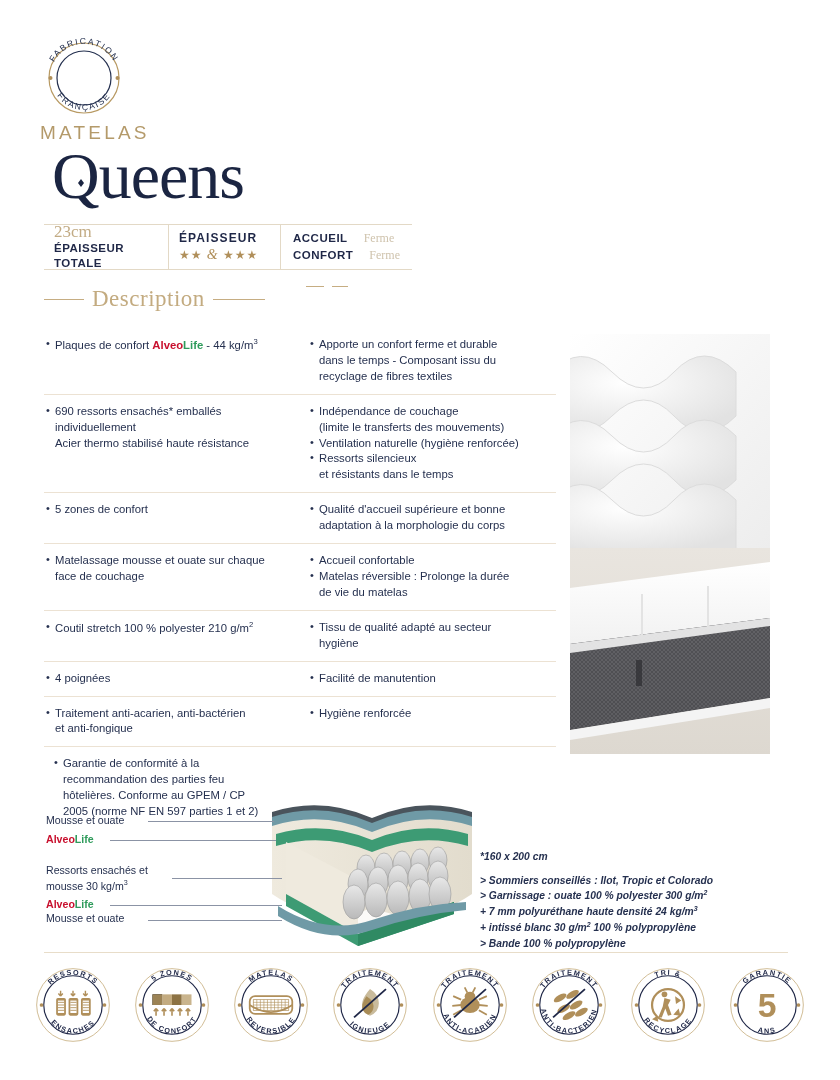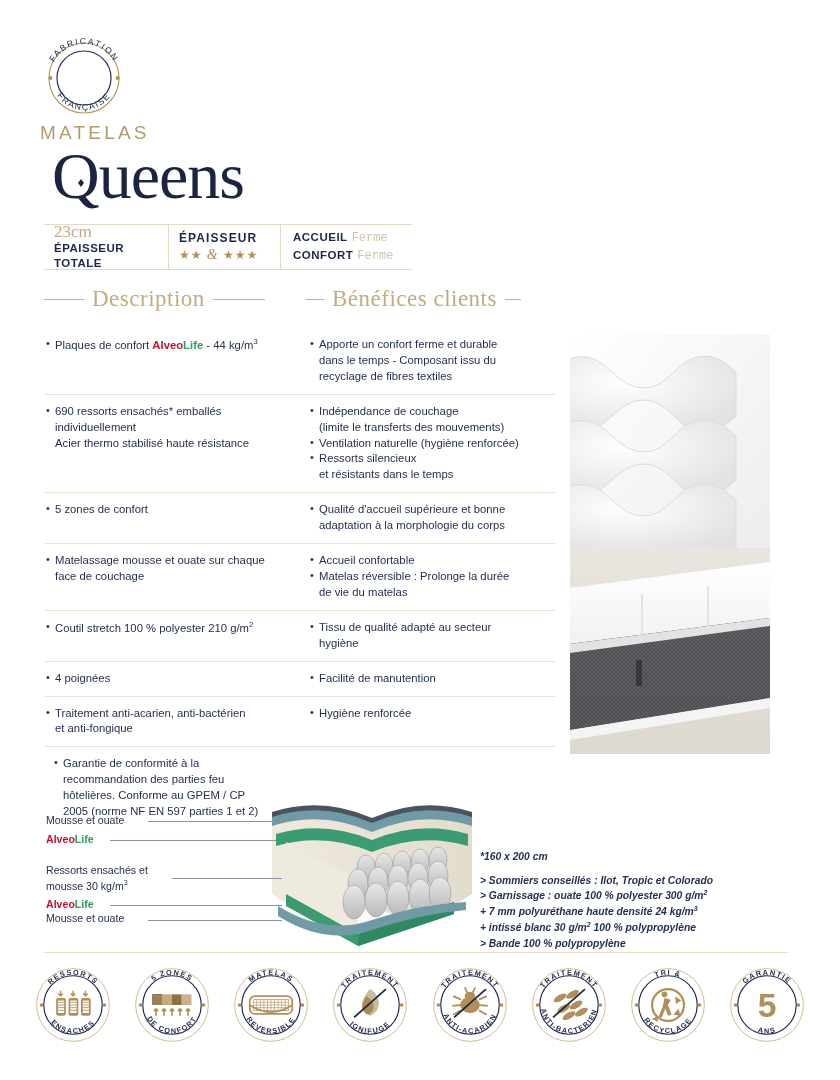--- a/index.html
+++ b/index.html
@@ -29,22 +29,22 @@
     height:100%;padding:0 10px;box-sizing:border-box;
   }
   .spec-cell + .spec-cell{border-left:1px solid #e3d9c6;}
   .sc1{width:124px}.sc2{width:112px}.sc3{width:132px;align-items:flex-start;padding-left:12px}
   .sp-thick{font-family:"Liberation Serif",serif;font-size:17px;color:#c2ab84;line-height:1.05;}
   .sp-sub{font-size:11.5px;font-weight:700;letter-spacing:.5px;color:#1f2747;line-height:1.3;}
   .sp-hot{font-size:12px;font-weight:700;letter-spacing:1.1px;color:#1f2747;line-height:1.35;}
   .sp-stars{font-size:12px;color:#b08f5a;letter-spacing:1px;line-height:1.3;}
   .sp-stars .amp{font-family:"Liberation Serif",serif;font-size:14px;font-style:italic;}
   .sp-row{font-size:11.5px;font-weight:700;letter-spacing:.5px;line-height:1.45;white-space:nowrap;}
-  .sp-row .val{font-family:Liberation Mono, monospace;font-weight:400;letter-spacing:0;
-    color:#cfc3ad;font-size:12px;margin-left:4px;}
+  .sp-row .val{font-family:Liberation Serif, serif;font-weight:400;letter-spacing:0;
+    color:#cfc3ad;font-size:12px;margin-left:16px;}
 
   
   .heads{position:absolute;left:44px;top:286px;width:520px;height:30px;}
   .head{position:absolute;display:flex;align-items:center;gap:8px;}
   .head.h1{left:0;}
   .head.h2{left:262px;}
   .rule{height:1px;background:#c6ad82;display:block;}
   .head-txt{
     font-family:"Liberation Serif",serif;font-size:23px;color:#c3ab80;
     letter-spacing:.5px;white-space:nowrap;font-weight:400;
@@ -150,21 +150,20 @@
   </div>
 
   <div class="heads">
     <div class="head h1">
       <span class="rule" style="width:40px"></span>
       <span class="head-txt">Description</span>
       <span class="rule" style="width:52px"></span>
     </div>
     <div class="head h2">
       <span class="rule" style="width:18px"></span>
-      <span class="head-txt">Bénéfices clients</span>
       <span class="rule" style="width:16px"></span>
     </div>
   </div>
 
   <div class="table" id="feature-table">
       <div class="trow">
         <div class="cellL">
           <div class="li">Plaques de confort <span class="alveo"><span class="a">Alveo</span><span class="b">Life</span></span> - 44 kg/m<sup>3</sup></div>
         </div>
         <div class="cellR">

